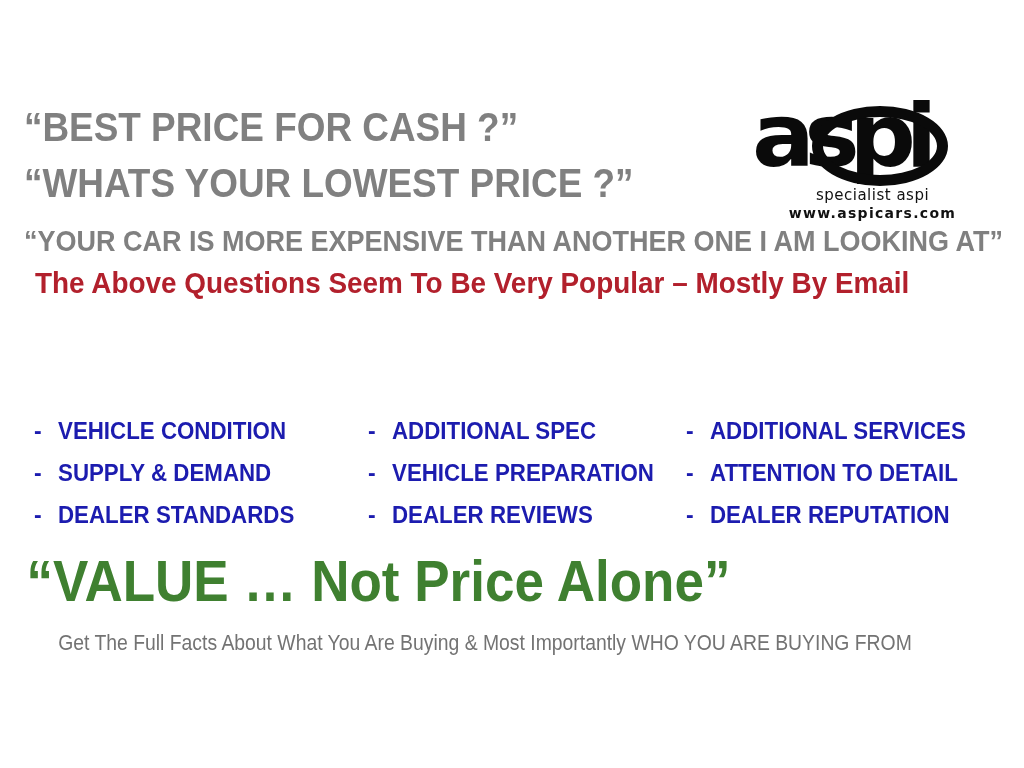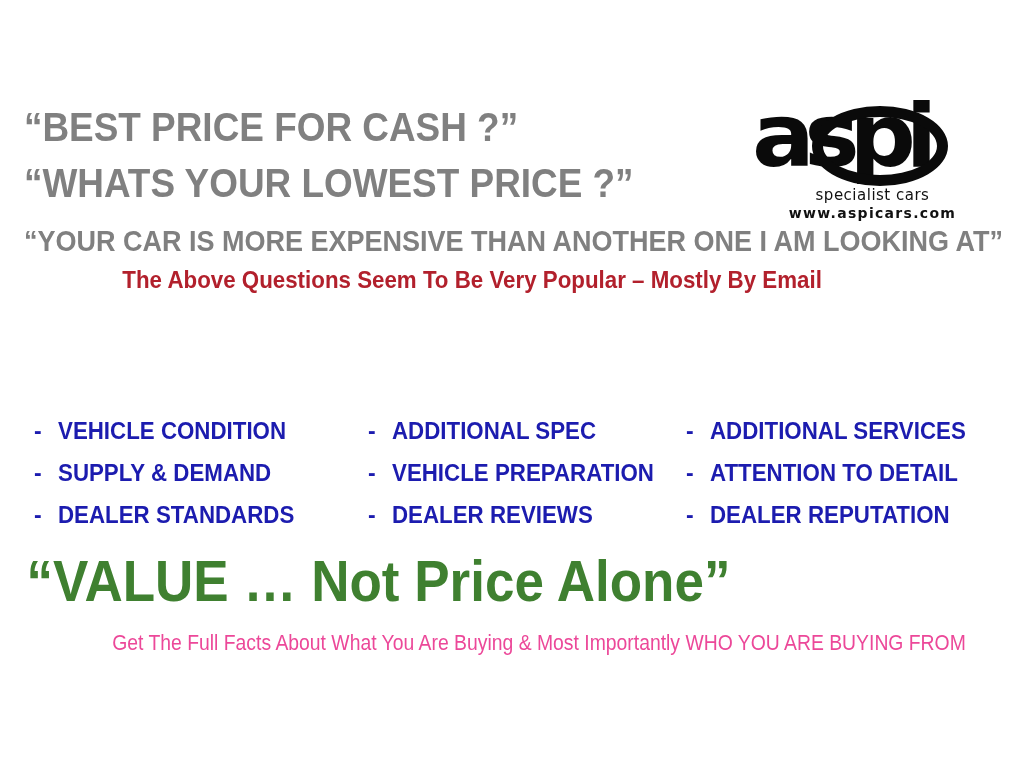--- a/index.html
+++ b/index.html
@@ -116,21 +116,21 @@
   
   .red-line {
     position: absolute;
     left: 0;
     top: 266px;
     width: 944px;
     text-align: center;
     color: #b2202c;
     font-family: "Liberation Sans", sans-serif;
     font-weight: bold;
-    font-size: 24px;
+    font-size: 30px;
     white-space: nowrap;
   }
   .red-line span {
     display: inline-block;
     transform: scaleX(0.93);
   }
 
   
   .heading {
     position: absolute;
@@ -209,43 +209,43 @@
     display: inline-block;
     transform: scaleX(0.93);
   }
 
   
   .tagline {
     position: absolute;
     left: 0;
     top: 630px;
     width: 1024px;
-    text-align: right;
-    color: #ec4899;
+    text-align: left;
+    color: #737373;
     font-family: "Liberation Sans", sans-serif;
     font-weight: normal;
     font-size: 22px;
     white-space: nowrap;
   }
   .tagline span {
     display: inline-block;
     transform: scaleX(0.88);
   }
 </style>
 </head>
 <body>
 
 <div class="slide">
 
   <div class="logo-block">
     <div class="logo-mark">
       <div class="logo-wordmark">aspi</div>
       <div class="logo-ellipse"></div>
     </div>
-    <div class="logo-sub">specialist cars</div>
+    <div class="logo-sub">specialist aspi</div>
     <div class="logo-url">www.aspicars.com</div>
   </div>
 
   <div class="q-line q1">“BEST PRICE FOR CASH ?”</div>
   <div class="q-line q2">“WHATS YOUR LOWEST PRICE ?”</div>
   <div class="q-line q3">“YOUR CAR IS MORE EXPENSIVE THAN ANOTHER ONE I AM LOOKING AT”</div>
 
   <div class="red-line">
     <span>The Above Questions Seem To Be Very Popular – Mostly By Email</span>
   </div>

